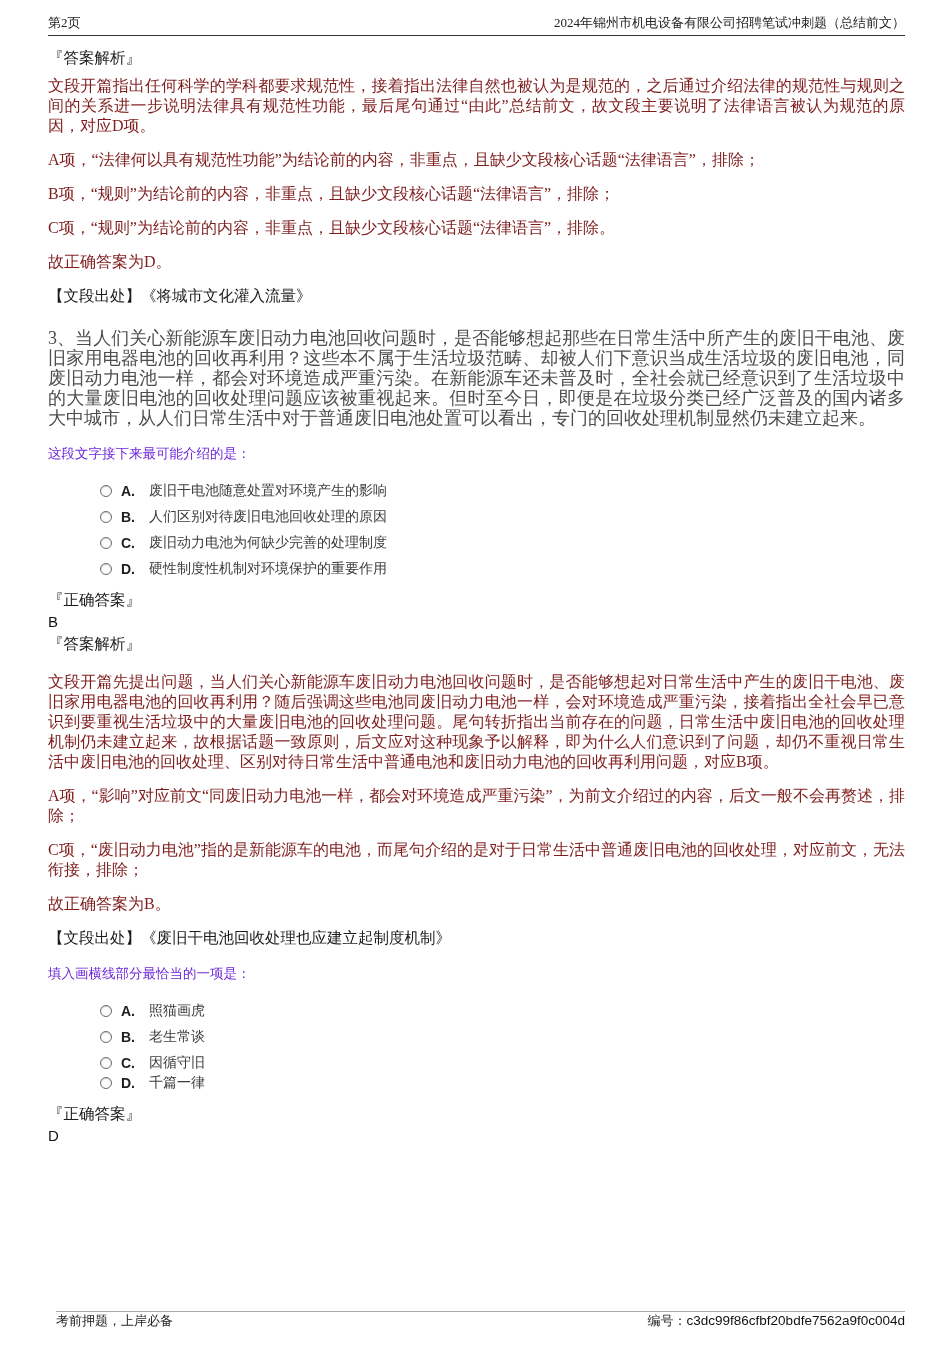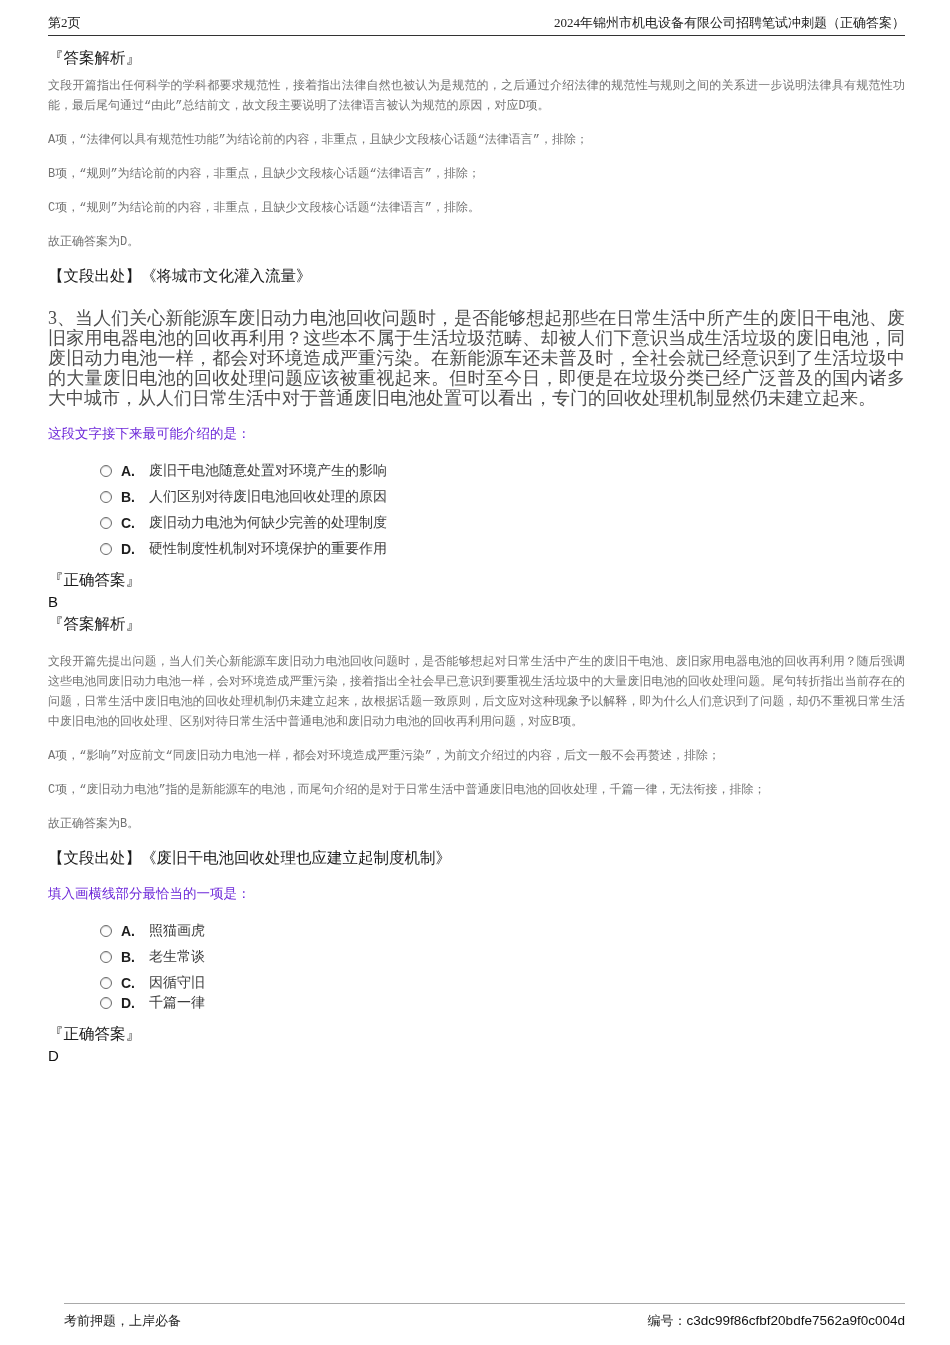--- a/index.html
+++ b/index.html
@@ -19,24 +19,23 @@
     font-size:13px; color:#222222;
   }
   .content {
     position:absolute; top:48px; left:48px; right:45px;
   }
   .ans-label {
     font-size:15.5px; line-height:20px; color:#1b1b1b;
     margin:0 0 8px 0;
   }
   .exp-para {
-    font-size:12px; line-height:20px; color:#737373;
+    font-size:16px; line-height:20px; color:#7f1d1d;
     margin:0 0 14px 0;
     text-align:justify;
-    font-family:Liberation Mono, monospace;
   }
   .source-line {
     font-size:15.5px; line-height:20px; color:#1b1b1b;
     margin:2px 0 0 0;
   }
   .stem {
     font-size:18px; line-height:20px; color:#4d4d4d;
     margin:22px 0 0 0;
     text-align:justify;
   }
@@ -66,39 +65,38 @@
   .opt-text { font-size:14px; color:#3c3c3c; }
   .correct-label {
     font-size:15.5px; line-height:20px; color:#1b1b1b; margin-top:12px;
   }
   .correct-letter {
     font-family:"Liberation Sans","DejaVu Sans",sans-serif;
     font-size:15px; line-height:20px; color:#111111; margin:2px 0 2px 0;
   }
   .gap-lg { height:10px; }
   .footer {
-    position:absolute; left:64px; right:45px; bottom:15px;
+    position:absolute; left:56px; right:45px; bottom:15px;
     border-top:1px solid #a9a9a9;
-    padding-top:8px;
     display:flex; justify-content:space-between; align-items:baseline;
     font-size:13px; color:#242424;
   }
   .footer-code {
     font-family:"Liberation Sans","DejaVu Sans",sans-serif;
     font-size:13.5px; color:#111111;
   }
 </style>
 </head>
 <body>
 
 <div class="page">
 
   <div class="header">
     <span>第2页</span>
-    <span>2024年锦州市机电设备有限公司招聘笔试冲刺题（正确答案）</span>
+    <span>2024年锦州市机电设备有限公司招聘笔试冲刺题（总结前文）</span>
   </div>
 
   <div class="content">
 
     <div class="ans-label">『答案解析』</div>
     <p class="exp-para">文段开篇指出任何科学的学科都要求规范性，接着指出法律自然也被认为是规范的，之后通过介绍法律的规范性与规则之间的关系进一步说明法律具有规范性功能，最后尾句通过“由此”总结前文，故文段主要说明了法律语言被认为规范的原因，对应D项。</p>
     <p class="exp-para">A项，“法律何以具有规范性功能”为结论前的内容，非重点，且缺少文段核心话题“法律语言”，排除；</p>
     <p class="exp-para">B项，“规则”为结论前的内容，非重点，且缺少文段核心话题“法律语言”，排除；</p>
     <p class="exp-para">C项，“规则”为结论前的内容，非重点，且缺少文段核心话题“法律语言”，排除。</p>
     <p class="exp-para">故正确答案为D。</p>
@@ -129,21 +127,21 @@
         <span class="opt-text">硬性制度性机制对环境保护的重要作用</span>
       </div>
     </div>
 
     <div class="correct-label">『正确答案』</div>
     <div class="correct-letter">B</div>
     <div class="ans-label">『答案解析』</div>
     <div class="gap-lg"></div>
     <p class="exp-para">文段开篇先提出问题，当人们关心新能源车废旧动力电池回收问题时，是否能够想起对日常生活中产生的废旧干电池、废旧家用电器电池的回收再利用？随后强调这些电池同废旧动力电池一样，会对环境造成严重污染，接着指出全社会早已意识到要重视生活垃圾中的大量废旧电池的回收处理问题。尾句转折指出当前存在的问题，日常生活中废旧电池的回收处理机制仍未建立起来，故根据话题一致原则，后文应对这种现象予以解释，即为什么人们意识到了问题，却仍不重视日常生活中废旧电池的回收处理、区别对待日常生活中普通电池和废旧动力电池的回收再利用问题，对应B项。</p>
     <p class="exp-para">A项，“影响”对应前文“同废旧动力电池一样，都会对环境造成严重污染”，为前文介绍过的内容，后文一般不会再赘述，排除；</p>
-    <p class="exp-para">C项，“废旧动力电池”指的是新能源车的电池，而尾句介绍的是对于日常生活中普通废旧电池的回收处理，千篇一律，无法衔接，排除；</p>
+    <p class="exp-para">C项，“废旧动力电池”指的是新能源车的电池，而尾句介绍的是对于日常生活中普通废旧电池的回收处理，对应前文，无法衔接，排除；</p>
     <p class="exp-para">故正确答案为B。</p>
     <p class="source-line">【文段出处】《废旧干电池回收处理也应建立起制度机制》</p>
 
     <p class="prompt">填入画横线部分最恰当的一项是：</p>
 
     <div class="options">
       <div class="option">
         <span class="radio"></span>
         <span class="opt-letter">A.</span>
         <span class="opt-text">照猫画虎</span>

